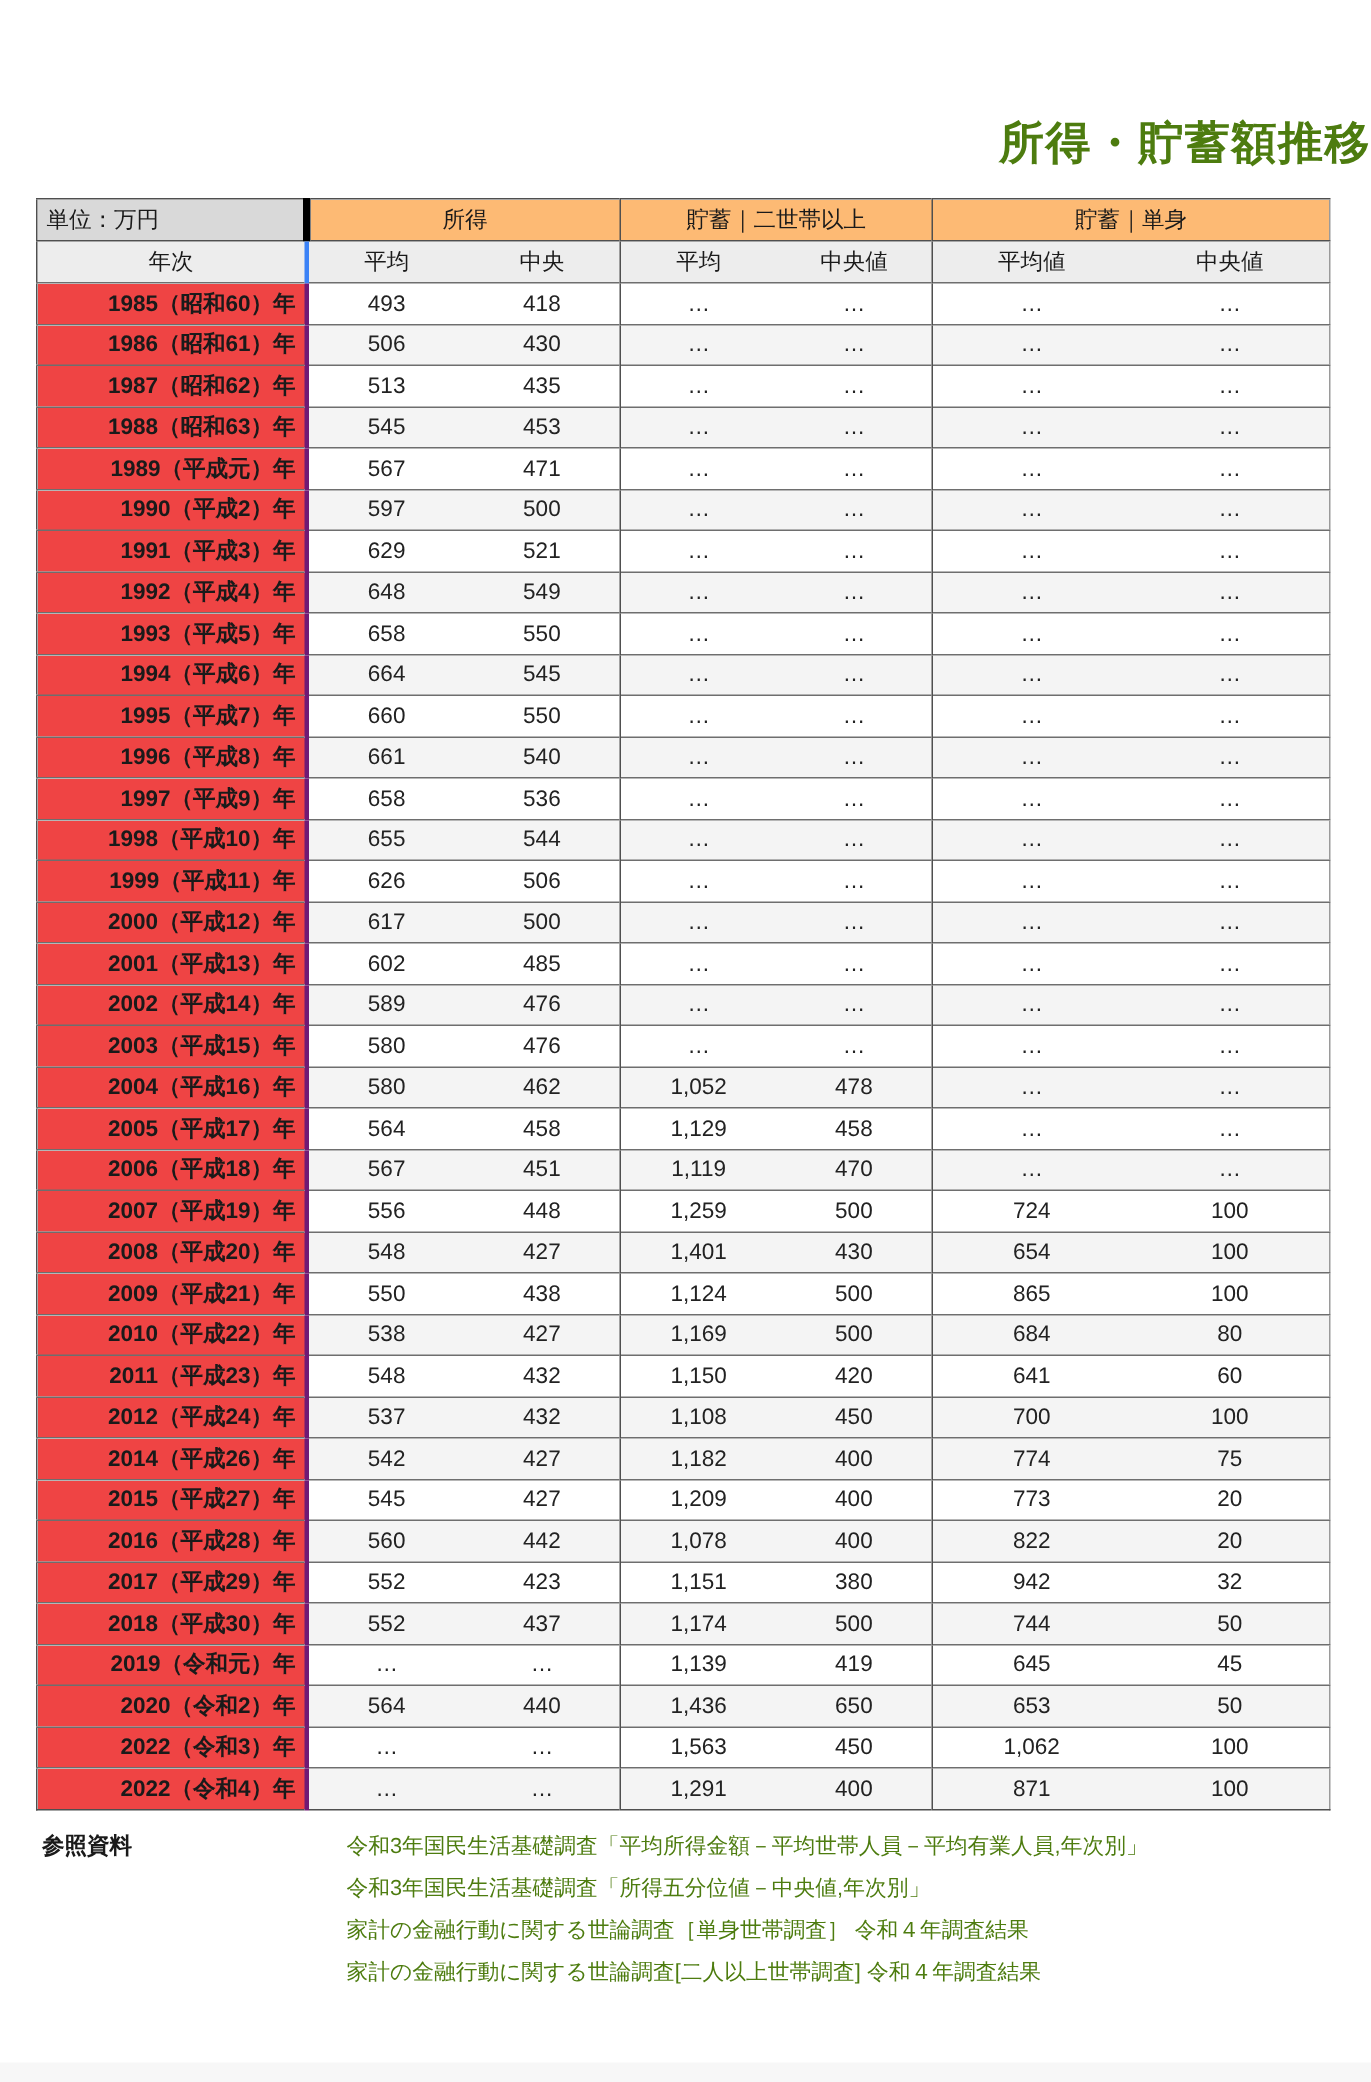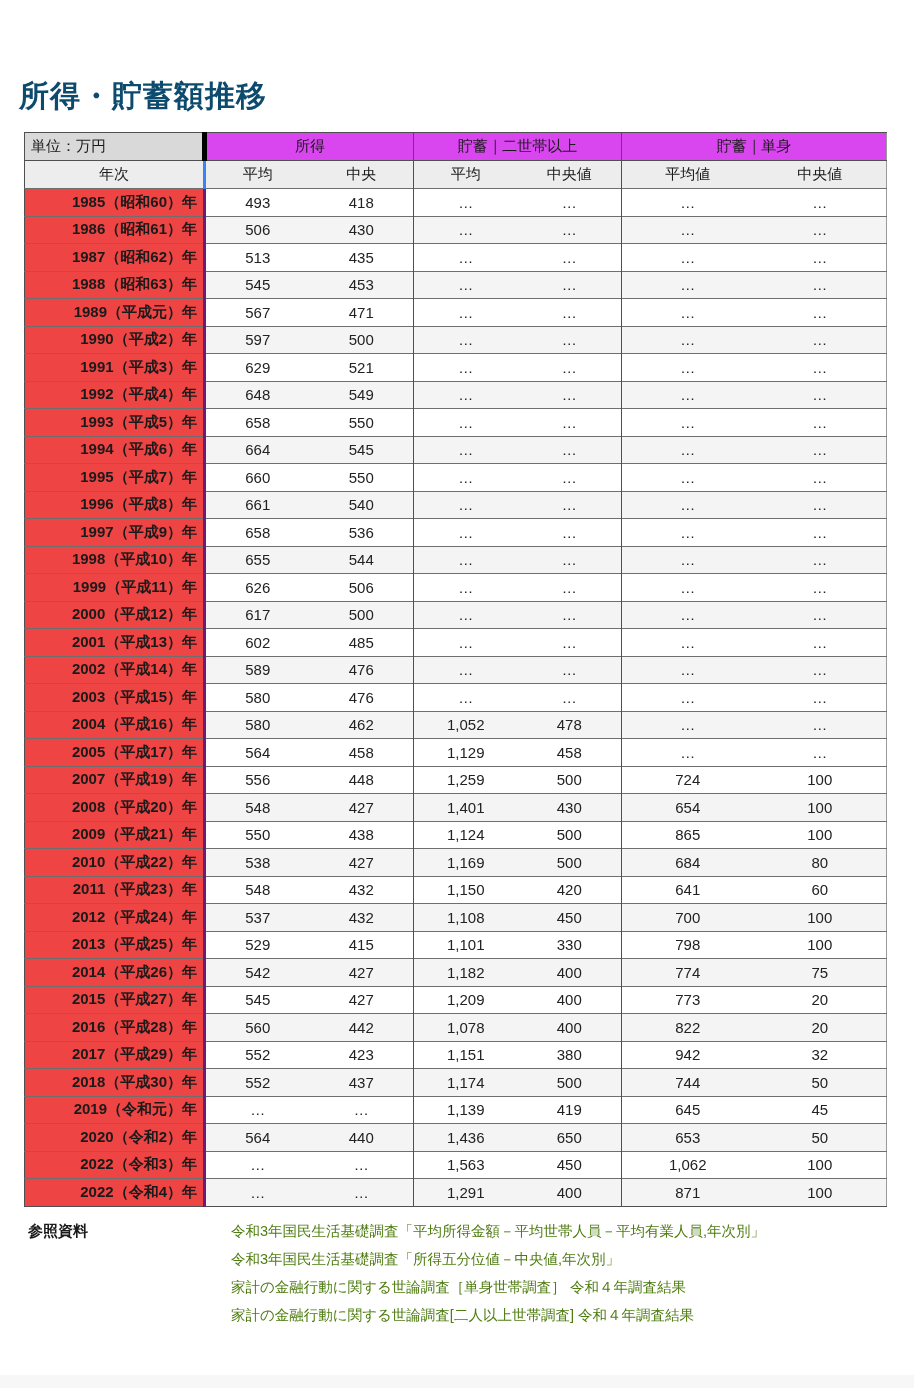--- a/index.html
+++ b/index.html
@@ -2,25 +2,25 @@
 <html><head>
 <meta charset="utf-8">
 <style>
   html, body { margin: 0; padding: 0; background: #ffffff; }
   body { font-family: "Liberation Sans", "DejaVu Sans", sans-serif; color: #1a1a1a; }
   .page { position: relative; width: 914px; height: 1388px; background: #ffffff; overflow: hidden; }
 
   .title {
     margin: 0;
     padding-top: 78px;
-    text-align: left;
+    text-align: right;
     font-size: 30px;
     line-height: 36px;
     font-weight: bold;
-    color: #0c4a6e;
+    color: #4d7c0f;
     letter-spacing: 1px;
     padding-left: 19px;
   }
 
   table.data-table {
     border-collapse: collapse;
     table-layout: fixed;
     width: 862px;
     margin: 18px 24px 0 24px;
     font-size: 15px;
@@ -39,21 +39,21 @@
   }
   thead th { height: 27px; }
   tbody th, tbody td { height: 26.5px; }
 
   th.unit {
     background: #d9d9d9;
     text-align: left;
     font-weight: bold;
     border-right: 5px solid #000000;
   }
-  th.grp { background: #d946ef; text-align: center; border-right: 1px solid #4f4f4f; }
+  th.grp { background: #fdba74; text-align: center; border-right: 1px solid #4f4f4f; }
   th.grp:last-child { border-right: none; }
 
   tr.sub th { background: #ededed; text-align: center; }
   th.year-h {
     background: #ededed;
     text-align: left;
     font-weight: bold;
     border-right: 3px solid #3b82f6;
   }
   .gb { border-right: 1px solid #4f4f4f; }
@@ -309,20 +309,29 @@
         </tr>
         <tr>
           <th class="year">2005（平成17）年</th>
           <td>564</td>
           <td class="gb">458</td>
           <td>1,129</td>
           <td class="gb">458</td>
           <td>…</td>
           <td>…</td>
         </tr>
+        <tr class="alt">
+          <th class="year">2006（平成18）年</th>
+          <td>567</td>
+          <td class="gb">451</td>
+          <td>1,119</td>
+          <td class="gb">470</td>
+          <td>…</td>
+          <td>…</td>
+        </tr>
         <tr>
           <th class="year">2007（平成19）年</th>
           <td>556</td>
           <td class="gb">448</td>
           <td>1,259</td>
           <td class="gb">500</td>
           <td>724</td>
           <td>100</td>
         </tr>
         <tr class="alt">
@@ -361,29 +370,20 @@
           <td>641</td>
           <td>60</td>
         </tr>
         <tr class="alt">
           <th class="year">2012（平成24）年</th>
           <td>537</td>
           <td class="gb">432</td>
           <td>1,108</td>
           <td class="gb">450</td>
           <td>700</td>
-          <td>100</td>
-        </tr>
-        <tr>
-          <th class="year">2013（平成25）年</th>
-          <td>529</td>
-          <td class="gb">415</td>
-          <td>1,101</td>
-          <td class="gb">330</td>
-          <td>798</td>
           <td>100</td>
         </tr>
         <tr class="alt">
           <th class="year">2014（平成26）年</th>
           <td>542</td>
           <td class="gb">427</td>
           <td>1,182</td>
           <td class="gb">400</td>
           <td>774</td>
           <td>75</td>

